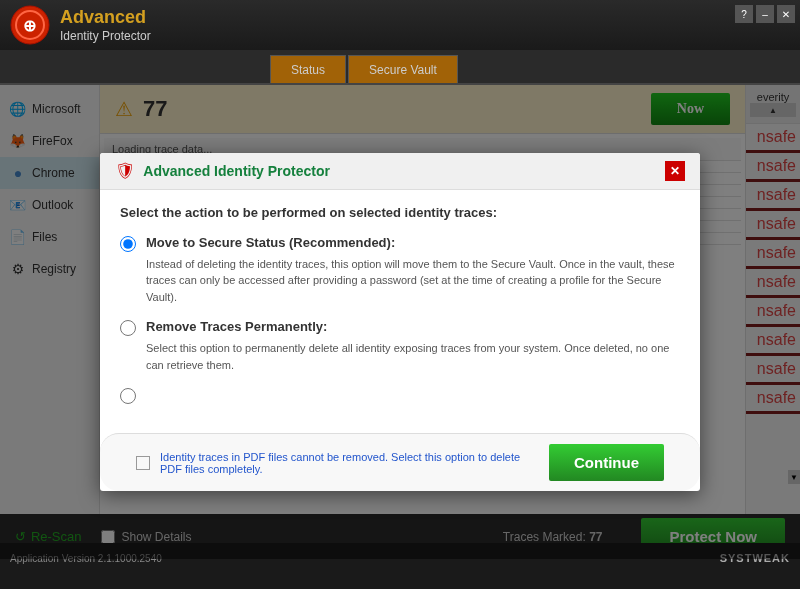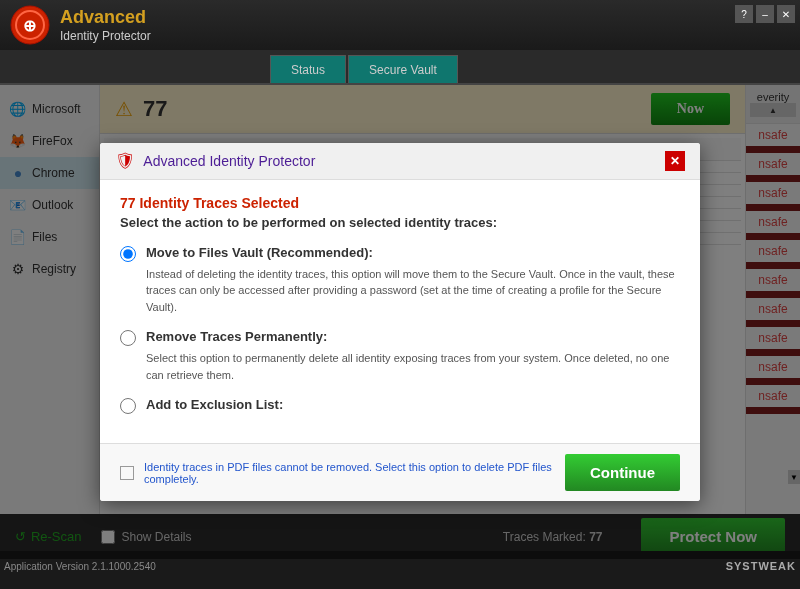--- a/index.html
+++ b/index.html
@@ -68,21 +68,21 @@
       align-items: flex-end;
       padding-left: 270px;
       height: 35px;
       border-bottom: 2px solid #444;
     }
     .nav-tab {
       padding: 6px 20px;
       color: #ccc;
       cursor: pointer;
       font-size: 12px;
-      background: #0f766e;
+      background: #a16207;
       border: 1px solid #555;
       border-bottom: none;
       margin-right: 2px;
       height: 28px;
       display: flex;
       align-items: center;
     }
     .nav-tab.active {
       background: #444;
       color: #fff;
@@ -135,24 +135,24 @@
       color: #333;
       background: #e8e8e8;
       border-bottom: 1px solid #ddd;
       text-align: center;
     }
     .severity-items {
       overflow: hidden;
     }
     .severity-item {
       padding: 4px 4px;
-      font-size: 12px;
+      font-size: 16px;
       color: #d44;
-      border-bottom: 7px solid #7f1d1d;
-      text-align: center;
+      border-bottom: 3px solid #7f1d1d;
+      text-align: right;
     }
 
     
     .alert-bar {
       background: #fff3cd;
       border-bottom: 1px solid #ddd;
       padding: 8px 15px;
       display: flex;
       align-items: center;
       gap: 10px;
@@ -191,23 +191,23 @@
       font-size: 11px;
       color: #333;
     }
 
     
     .bottom-bar {
       height: 30px;
       background: #1a1a1a;
       display: flex;
       align-items: center;
-      padding: 0 4px;
+      padding: 0 10px;
       position: absolute;
-      bottom: 8px;
+      bottom: 16px;
       left: 0;
       right: 0;
     }
     .bottom-bar-text {
       color: #888;
       font-size: 10px;
     }
     .systweak-logo {
       margin-left: auto;
       color: #888;
@@ -296,22 +296,22 @@
       align-items: center;
       gap: 8px;
       border-bottom: 1px solid #ddd;
     }
     .modal-header-icon {
       color: #c00;
       font-size: 16px;
     }
     .modal-header-title {
       font-size: 14px;
-      font-weight: normal;
-      color: #4c1d95;
+      font-weight: bold;
+      color: #15803d;
       flex: 1;
     }
     .modal-close-btn {
       background: #c00;
       color: #fff;
       border: none;
       width: 20px;
       height: 20px;
       cursor: pointer;
       font-size: 12px;
@@ -356,26 +356,27 @@
       font-weight: bold;
       color: #333;
     }
     .option-desc {
       font-size: 11px;
       color: #555;
       margin-left: 26px;
       line-height: 1.5;
     }
     .modal-footer {
-      padding: 10px 20px;
+      padding: 10px 36px;
       background: #f8f8f8;
       border-top: 1px solid #ddd;
       display: flex;
       align-items: center;
       gap: 10px;
+      border-radius: 19px;
     }
     .pdf-notice {
       font-size: 11px;
       color: #2255cc;
       flex: 1;
     }
     .continue-btn {
       background: linear-gradient(to bottom, #33cc33, #228822);
       color: #fff;
       border: none;
@@ -524,43 +525,41 @@
   <div class="modal-overlay">
     <div class="modal">
 
       <div class="modal-header">
         <span class="modal-header-icon">🛡</span>
         <span class="modal-header-title">Advanced Identity Protector</span>
         <button class="modal-close-btn">✕</button>
       </div>
 
       <div class="modal-body">
-        <div class="modal-count">77 Identity Traces Selected</div>
         <div class="modal-instruction">Select the action to be performed on selected identity traces:</div>
 
         <div class="option-group">
           <div class="option-label">
             <input type="radio" name="action" class="radio-btn" checked="" style="">
-            <span class="option-title">Move to Files Vault (Recommended):</span>
+            <span class="option-title">Move to Secure Status (Recommended):</span>
           </div>
           <div class="option-desc">Instead of deleting the identity traces, this option will move them to the Secure Vault. Once in the vault, these traces can only be accessed after providing a password (set at the time of creating a profile for the Secure Vault).</div>
         </div>
 
         <div class="option-group">
           <div class="option-label">
             <input type="radio" name="action" class="radio-btn" style="">
             <span class="option-title">Remove Traces Permanently:</span>
           </div>
           <div class="option-desc">Select this option to permanently delete all identity exposing traces from your system. Once deleted, no one can retrieve them.</div>
         </div>
 
         <div class="option-group">
           <div class="option-label">
             <input type="radio" name="action" class="radio-btn" style="">
-            <span class="option-title">Add to Exclusion List:</span>
           </div>
         </div>
       </div>
 
       <div class="modal-footer">
         <div style="border:1px solid #999; width:14px; height:14px; display:inline-block; cursor:pointer;"></div>
         <span class="pdf-notice">Identity traces in PDF files cannot be removed. Select this option to delete PDF files completely.</span>
         <button class="continue-btn">Continue</button>
       </div>
     </div>

